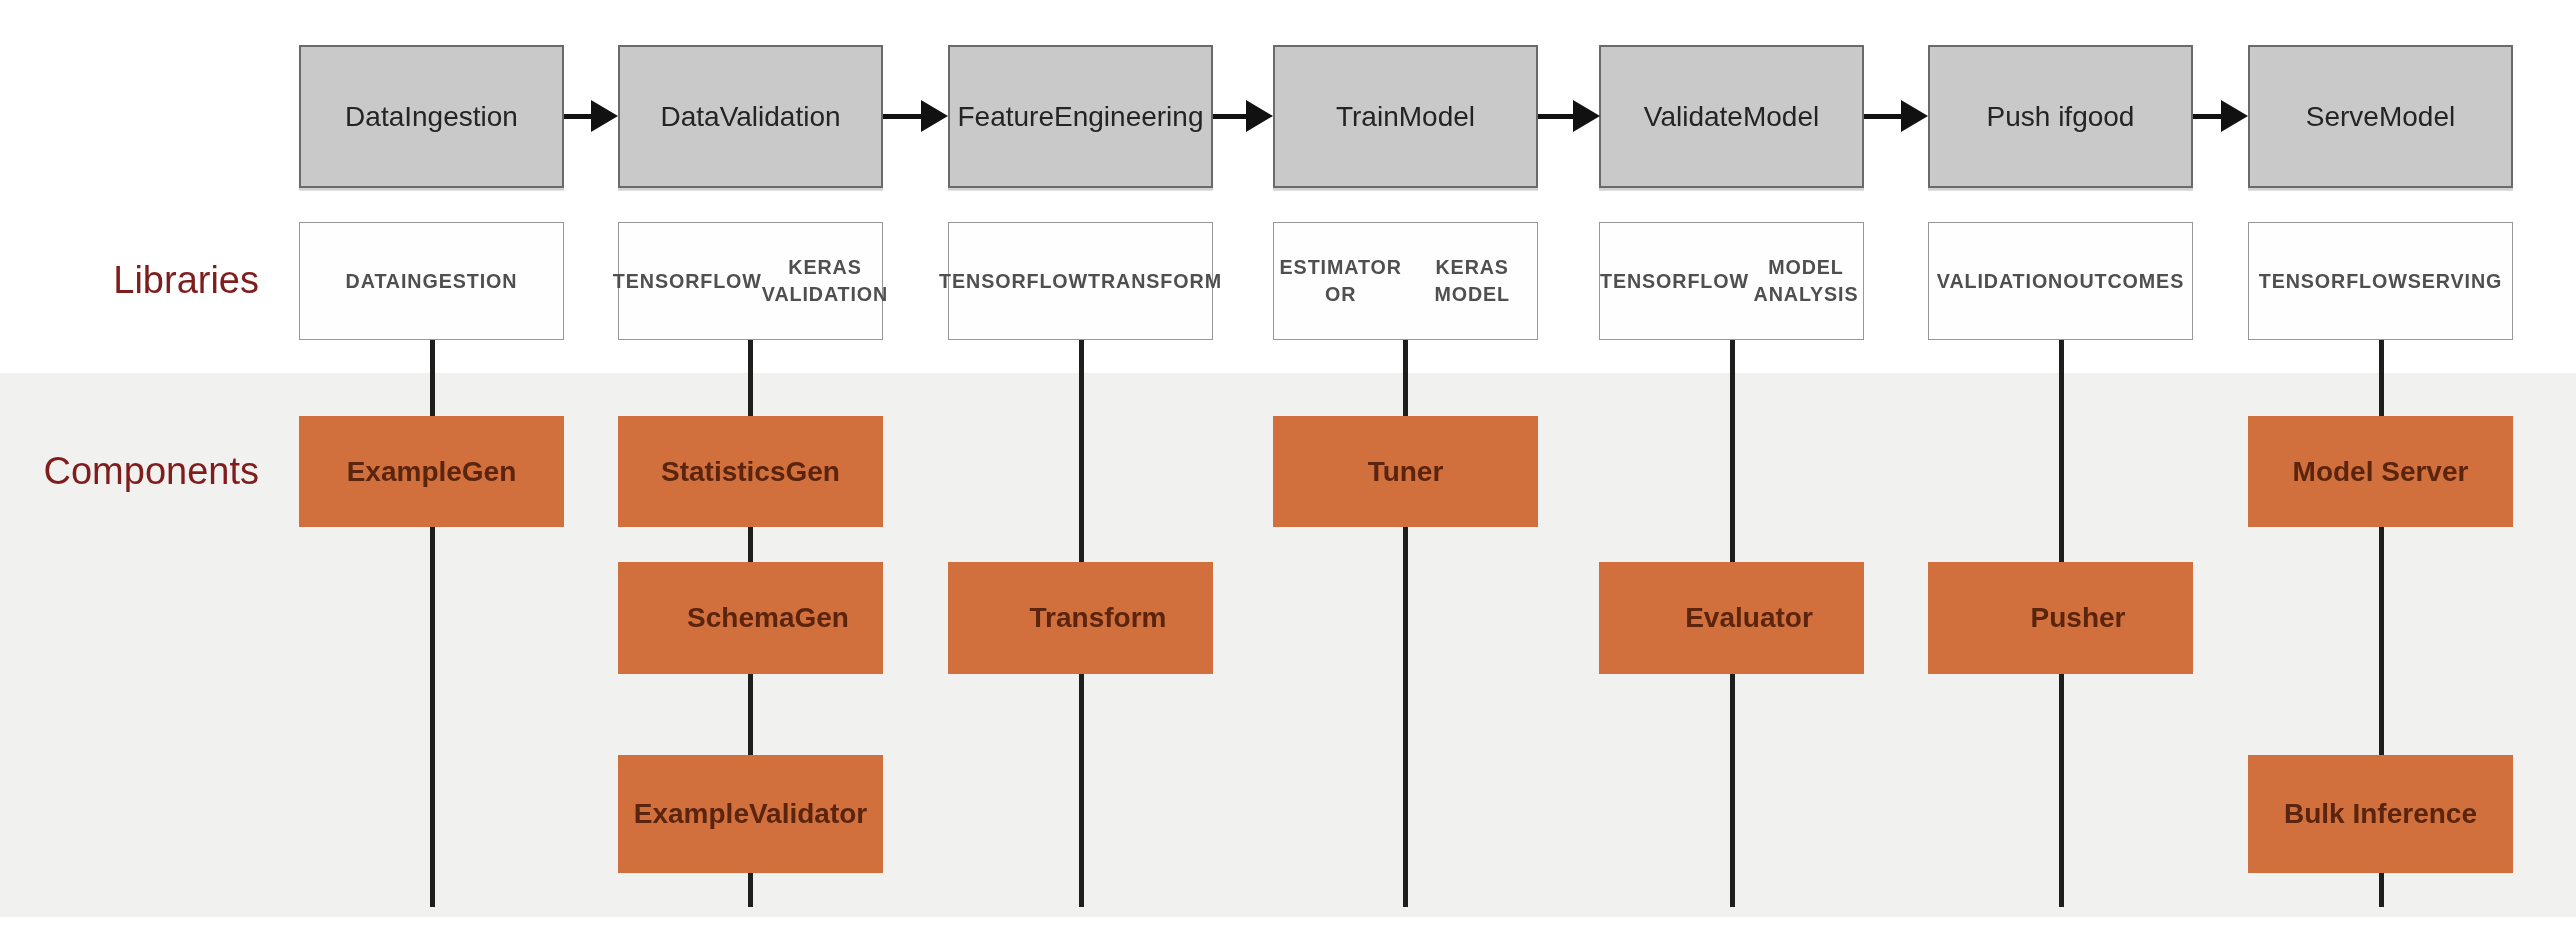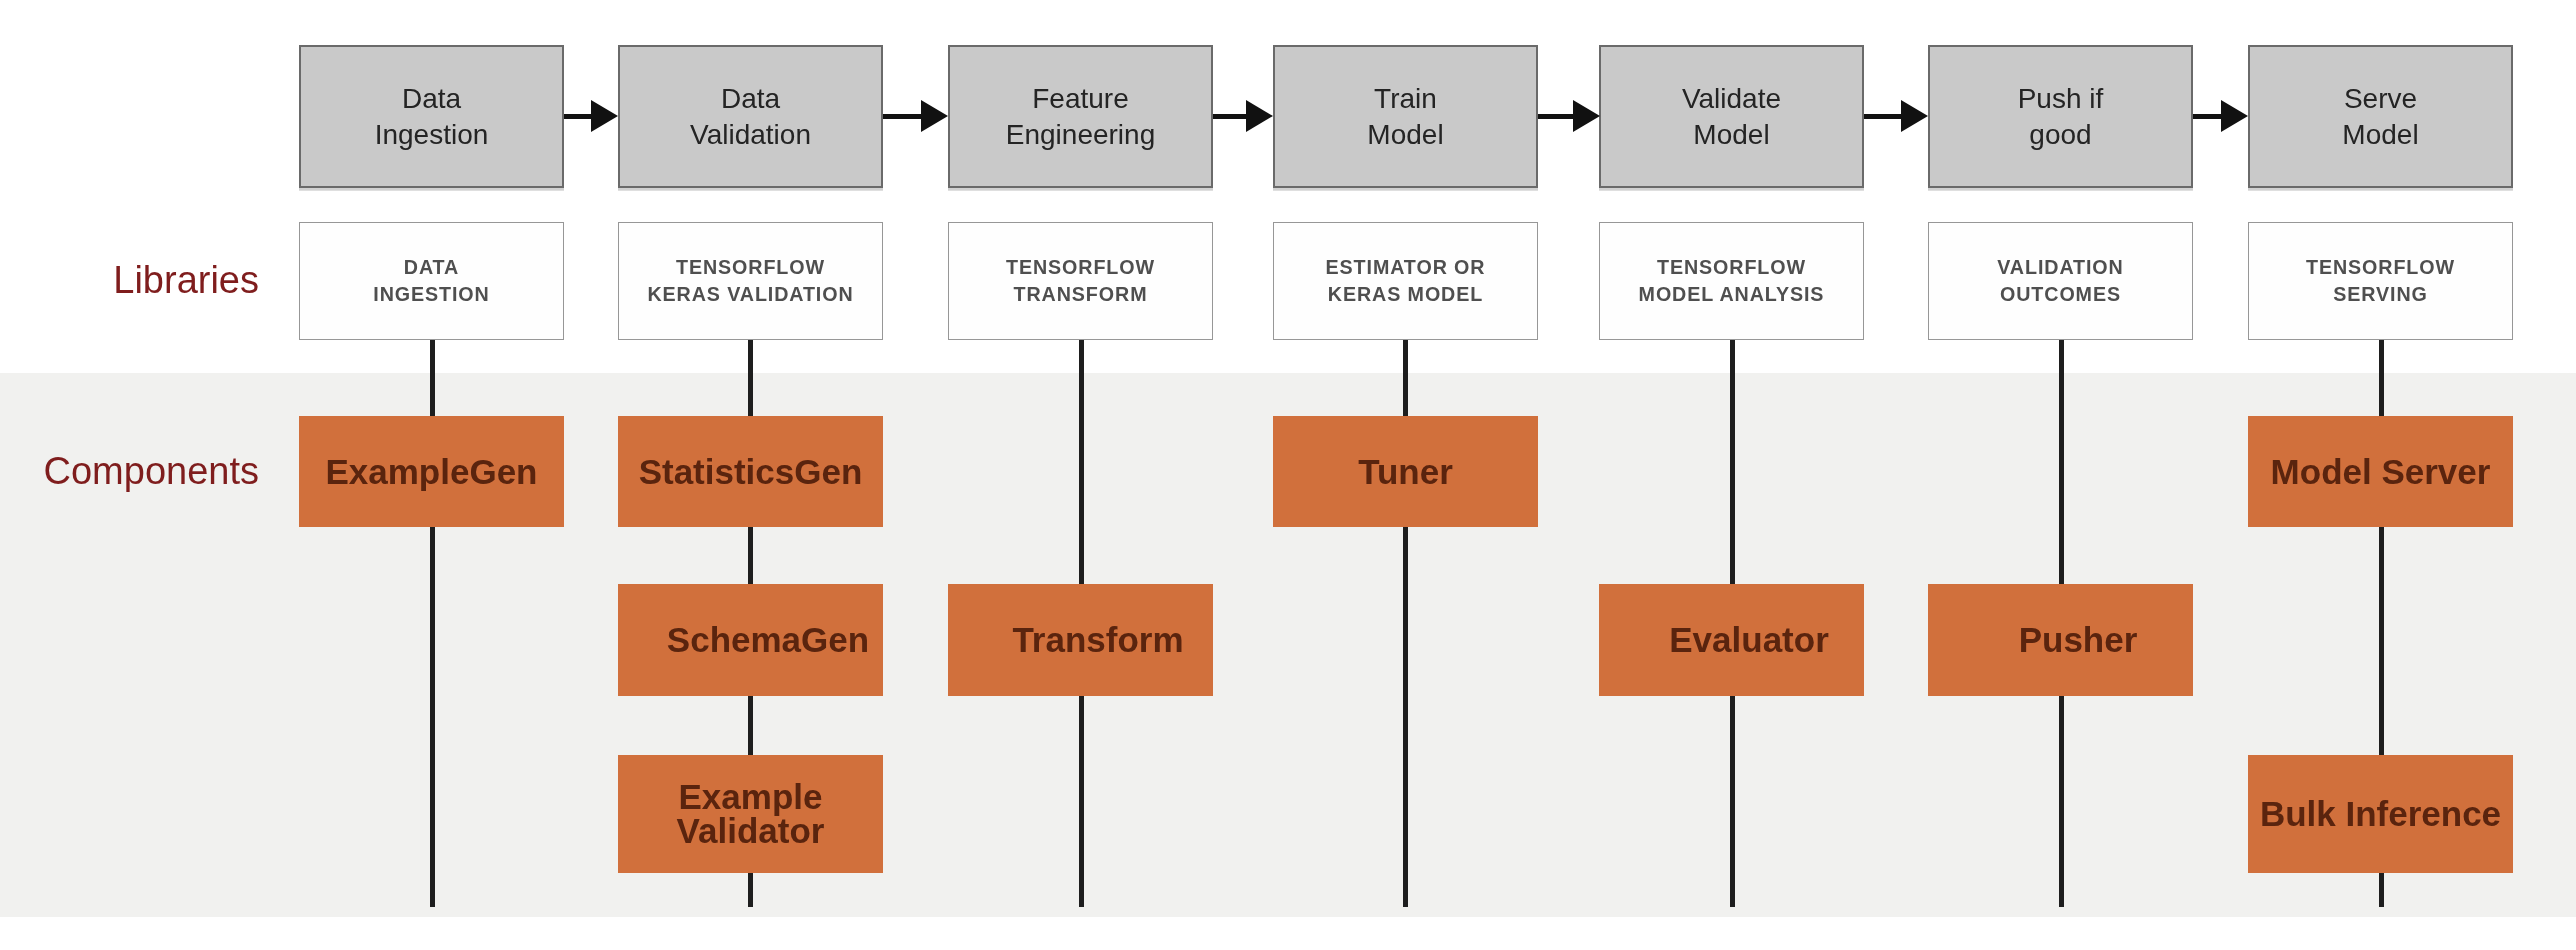--- a/index.html
+++ b/index.html
@@ -12,21 +12,21 @@
   
   .sec-label{position:absolute;left:0;width:259px;text-align:right;font-size:38px;line-height:41px;
              font-weight:500;color:#7f1d1d;z-index:3;}
   .sec-label.lib{top:260px;}
   .sec-label.comp{top:451px;}
 
   
   .c1{left:299px;} .c2{left:618px;} .c3{left:948px;} .c4{left:1273px;}
   .c5{left:1599px;} .c6{left:1928px;} .c7{left:2248px;}
 
-  .box{position:absolute;width:265px;box-sizing:border-box;display:flex;flex-direction:column;
+  .box{position:absolute;width:265px;box-sizing:border-box;display:flex;flex-direction:row;
        align-items:center;justify-content:center;text-align:center;}
 
   
   .stage{top:45px;height:143px;background:#c9c9c9;border:2.7px solid #6a6a6a;
          box-shadow:0 2.7px 0 rgba(0,0,0,0.18);z-index:2;}
   .stage span{display:block;font-size:28px;line-height:36px;font-weight:500;color:#242424;}
 
   
   .arrow{position:absolute;top:100px;height:32px;z-index:2;}
   .arrow .shaft{position:absolute;left:0;top:14.3px;height:4.5px;background:#111;display:block;}
@@ -45,23 +45,23 @@
   .libbox span{display:block;font-size:19.7px;line-height:27px;font-weight:600;
                letter-spacing:0.9px;color:#4f4f4f;}
 
   
   .vline{position:absolute;top:340px;height:567px;width:4.5px;background:#1e1e1e;z-index:1;}
   .v1{left:430px;} .v2{left:748px;} .v3{left:1079px;} .v4{left:1403px;}
   .v5{left:1730px;} .v6{left:2059px;} .v7{left:2379px;}
 
   
   .cbox{background:#d1703c;z-index:2;}
-  .cbox span{display:block;font-size:35px;line-height:34px;font-weight:600;color:#5a240e;}
+  .cbox span{display:block;font-size:28px;line-height:34px;font-weight:600;color:#5a240e;}
   .r1{top:416px;height:111px;}
-  .r2{top:584px;height:112px;padding-left:35px;}
+  .r2{top:562px;height:112px;padding-left:35px;}
   .r3{top:755px;height:118px;}
 </style>
 </head>
 <body>
 
 <div class="canvas">
 
   <div class="band"></div>
 
   <div class="sec-label lib">Libraries</div>

